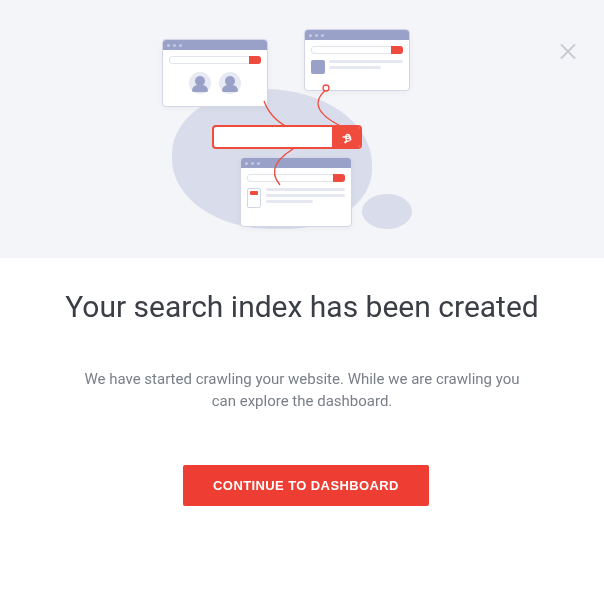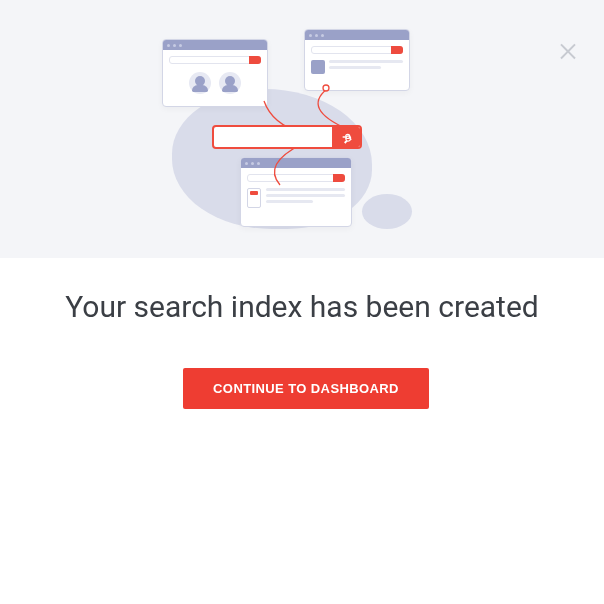--- a/index.html
+++ b/index.html
@@ -231,14 +231,15 @@
             <line x1="7" y1="12" x2="11" y2="12" stroke="#fff" stroke-width="2"></line>
           </svg>
       </div>
     </div>
 
   </div>
 </div>
 
 <div class="content">
   <h1 class="title">Your search index has been created</h1>
+  <p class="desc">We have started crawling your website. While we are crawling you can explore the dashboard.</p>
   <button class="cta">CONTINUE TO DASHBOARD</button>
 </div>
 
 </body></html>

